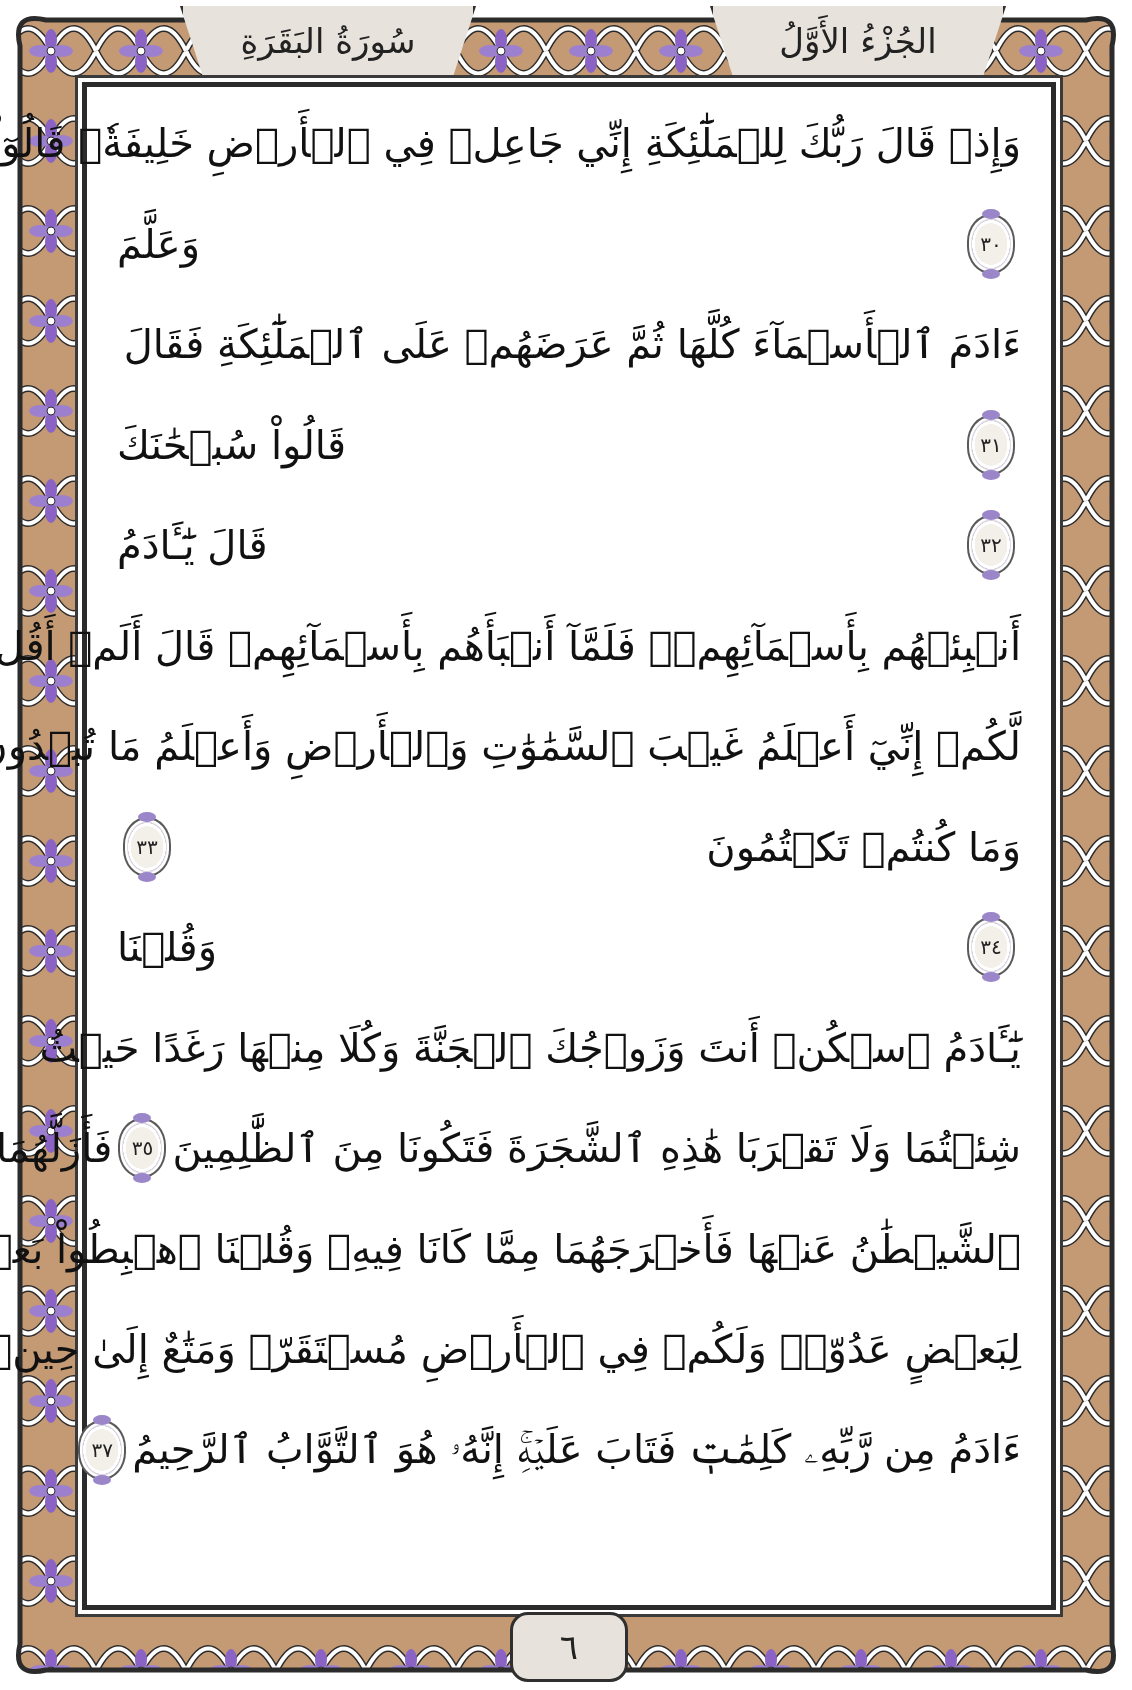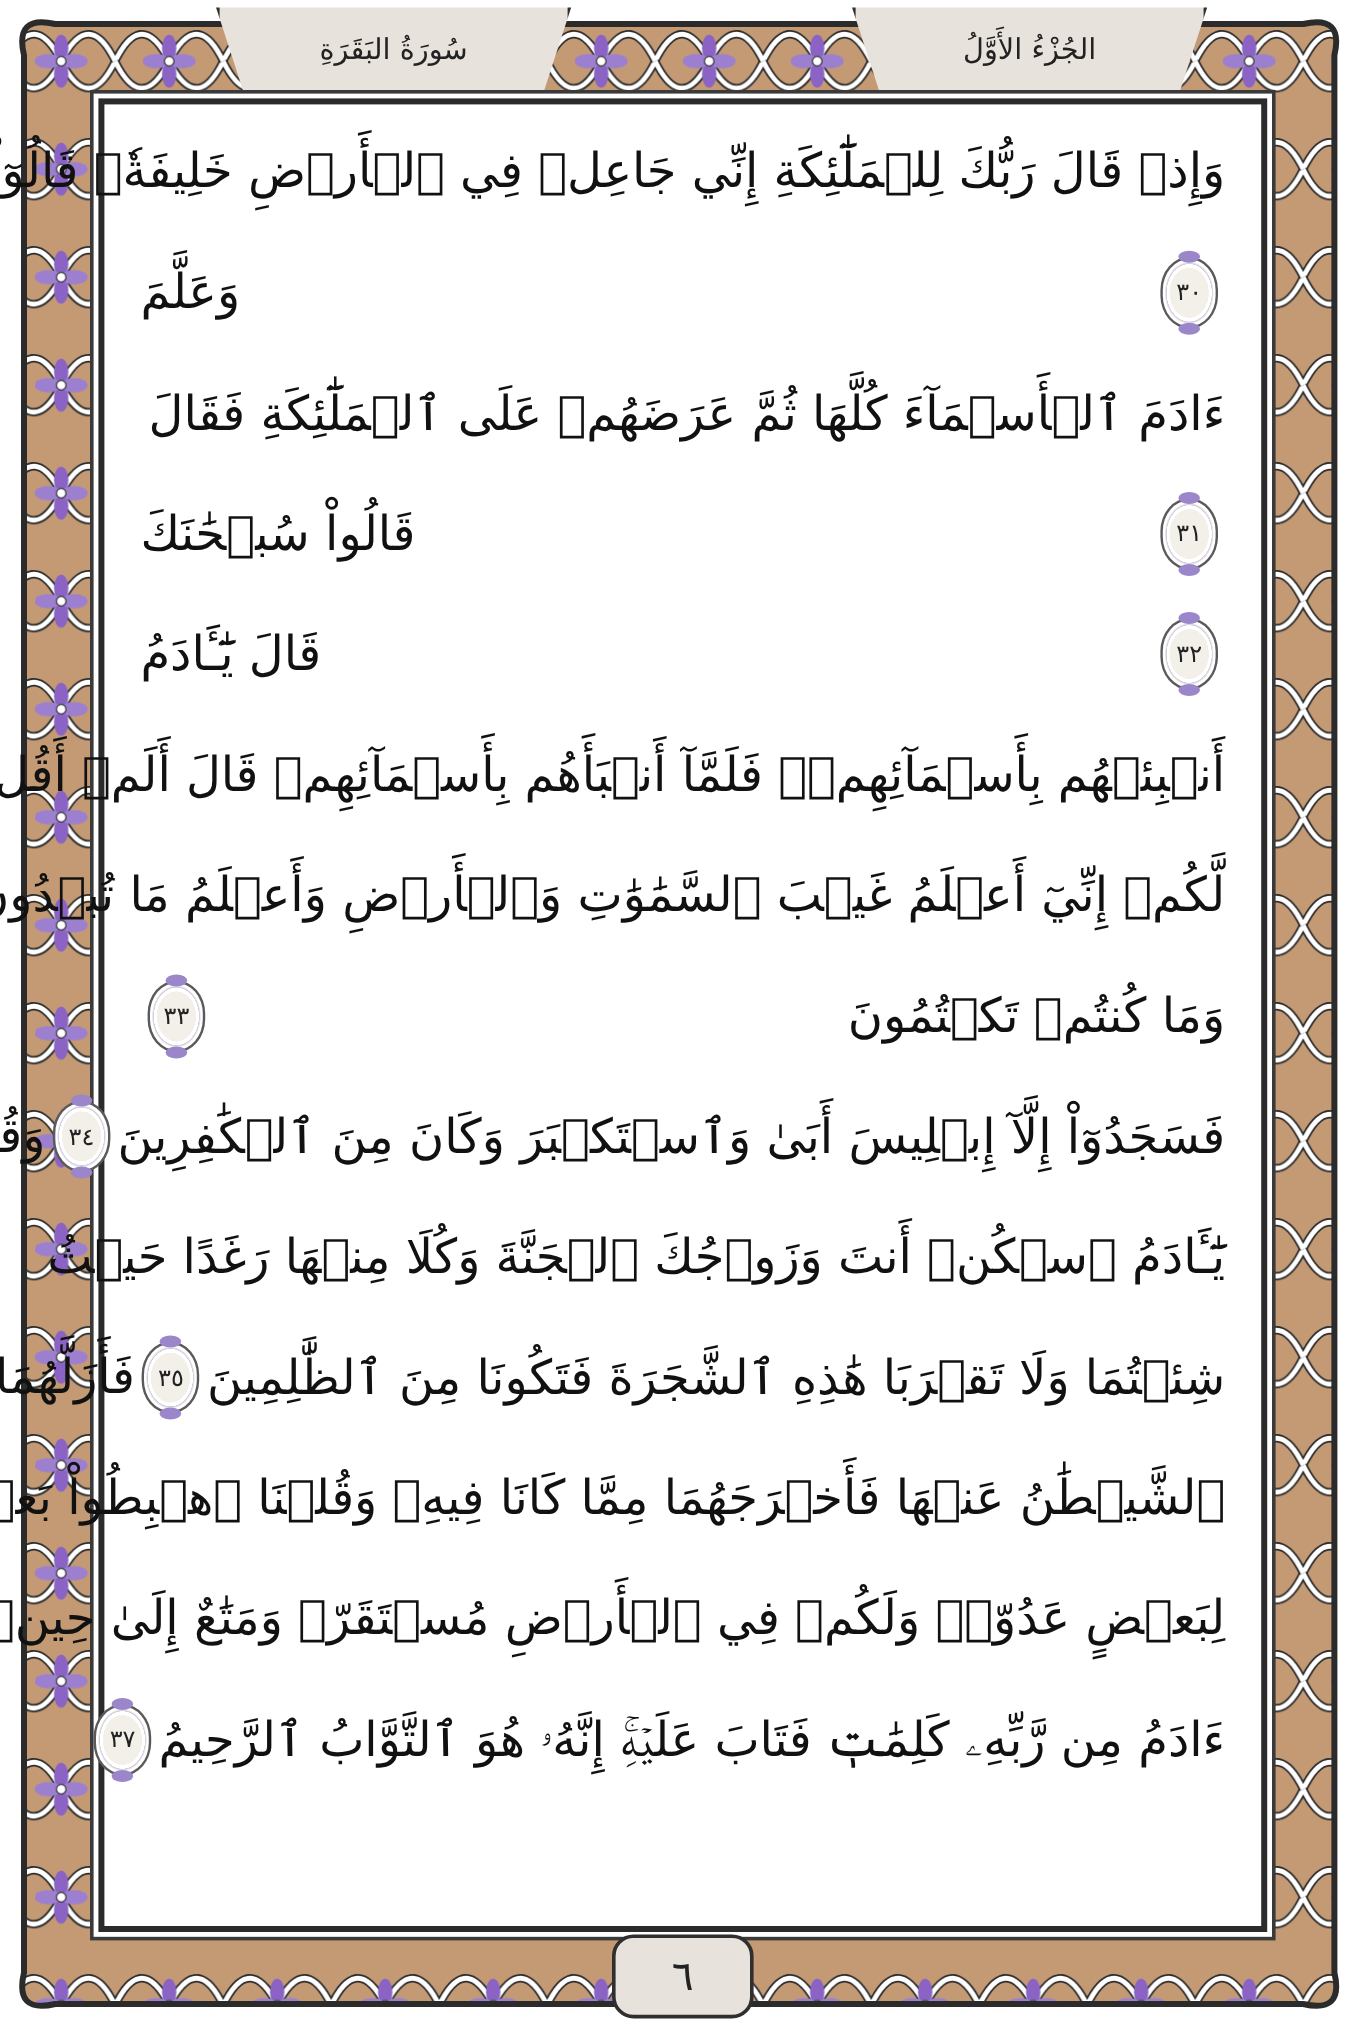--- a/index.html
+++ b/index.html
@@ -12,21 +12,21 @@
     position: absolute; left: 6px; top: 6px; width: 1120px; height: 1678px;
   }
   .frame svg { position: absolute; left: 0; top: 0; }
   
   .cartouche {
     position: absolute; top: 6px; height: 70px;
     background: #e7e2dc;
     border: 3px solid #2f2f2f; border-top: none;
     clip-path: polygon(0 0, 100% 0, 92% 100%, 8% 100%);
     display: flex; align-items: center; justify-content: center;
-    font-family: "DejaVu Sans", sans-serif; font-size: 24px; color: #222;
+    font-family: "DejaVu Sans", sans-serif; font-size: 34px; color: #222;
     direction: rtl;
   }
   .cartouche.surah { left: 180px; width: 290px; }
   .cartouche.juz { left: 710px; width: 290px; }
   .page-number {
     position: absolute; left: 510px; top: 1612px; width: 112px; height: 64px;
     background: #e7e2dc; border: 3px solid #2f2f2f; border-radius: 18px;
     display: flex; align-items: center; justify-content: center;
     font-size: 34px; color: #222;
   }
@@ -47,21 +47,21 @@
     white-space: nowrap; direction: rtl; text-align: justify;
   }
   .line .seg { display: inline-block; }
   .ayah-marker {
     display: inline-flex; align-items: center; justify-content: center;
     width: 44px; height: 56px; margin: 0 6px;
     border-radius: 50% / 46%;
     background: radial-gradient(ellipse at center, #f3f0ea 52%, #fff 53%, #fff 60%, #cfc8d8 61%, #fff 66%);
     border: 2px solid #5a5a5a;
     position: relative;
-    font-size: 20px; color: #222; flex: 0 0 auto; font-family: Liberation Serif, serif;
+    font-size: 20px; color: #222; flex: 0 0 auto;
   }
   .ayah-marker::before, .ayah-marker::after {
     content: ""; position: absolute; left: 50%; width: 18px; height: 10px; margin-left: -9px;
     background: #9a86c9; border-radius: 50%;
   }
   .ayah-marker::before { top: -7px; }
   .ayah-marker::after { bottom: -7px; }
 </style>
 </head>
 <body>
@@ -120,21 +120,20 @@
         <span class="seg">أَنۢبِئۡهُم بِأَسۡمَآئِهِمۡۖ فَلَمَّآ أَنۢبَأَهُم بِأَسۡمَآئِهِمۡ قَالَ أَلَمۡ أَقُل</span>
       </div>
       <div class="line">
         <span class="seg">لَّكُمۡ إِنِّيٓ أَعۡلَمُ غَيۡبَ ٱلسَّمَٰوَٰتِ وَٱلۡأَرۡضِ وَأَعۡلَمُ مَا تُبۡدُونَ</span>
       </div>
       <div class="line">
         <span class="seg">وَمَا كُنتُمۡ تَكۡتُمُونَ</span>
         <span class="ayah-marker">٣٣</span>
       </div>
       <div class="line">
-        <span class="seg">فَسَجَدُوٓاْ إِلَّآ إِبۡلِيسَ أَبَىٰ وَٱسۡتَكۡبَرَ وَكَانَ مِنَ ٱلۡكَٰفِرِينَ</span>
         <span class="ayah-marker">٣٤</span>
         <span class="seg">وَقُلۡنَا</span>
       </div>
       <div class="line">
         <span class="seg">يَٰٓـَٔادَمُ ٱسۡكُنۡ أَنتَ وَزَوۡجُكَ ٱلۡجَنَّةَ وَكُلَا مِنۡهَا رَغَدًا حَيۡثُ</span>
       </div>
       <div class="line">
         <span class="seg">شِئۡتُمَا وَلَا تَقۡرَبَا هَٰذِهِ ٱلشَّجَرَةَ فَتَكُونَا مِنَ ٱلظَّٰلِمِينَ</span>
         <span class="ayah-marker">٣٥</span>
         <span class="seg">فَأَزَلَّهُمَا</span>

